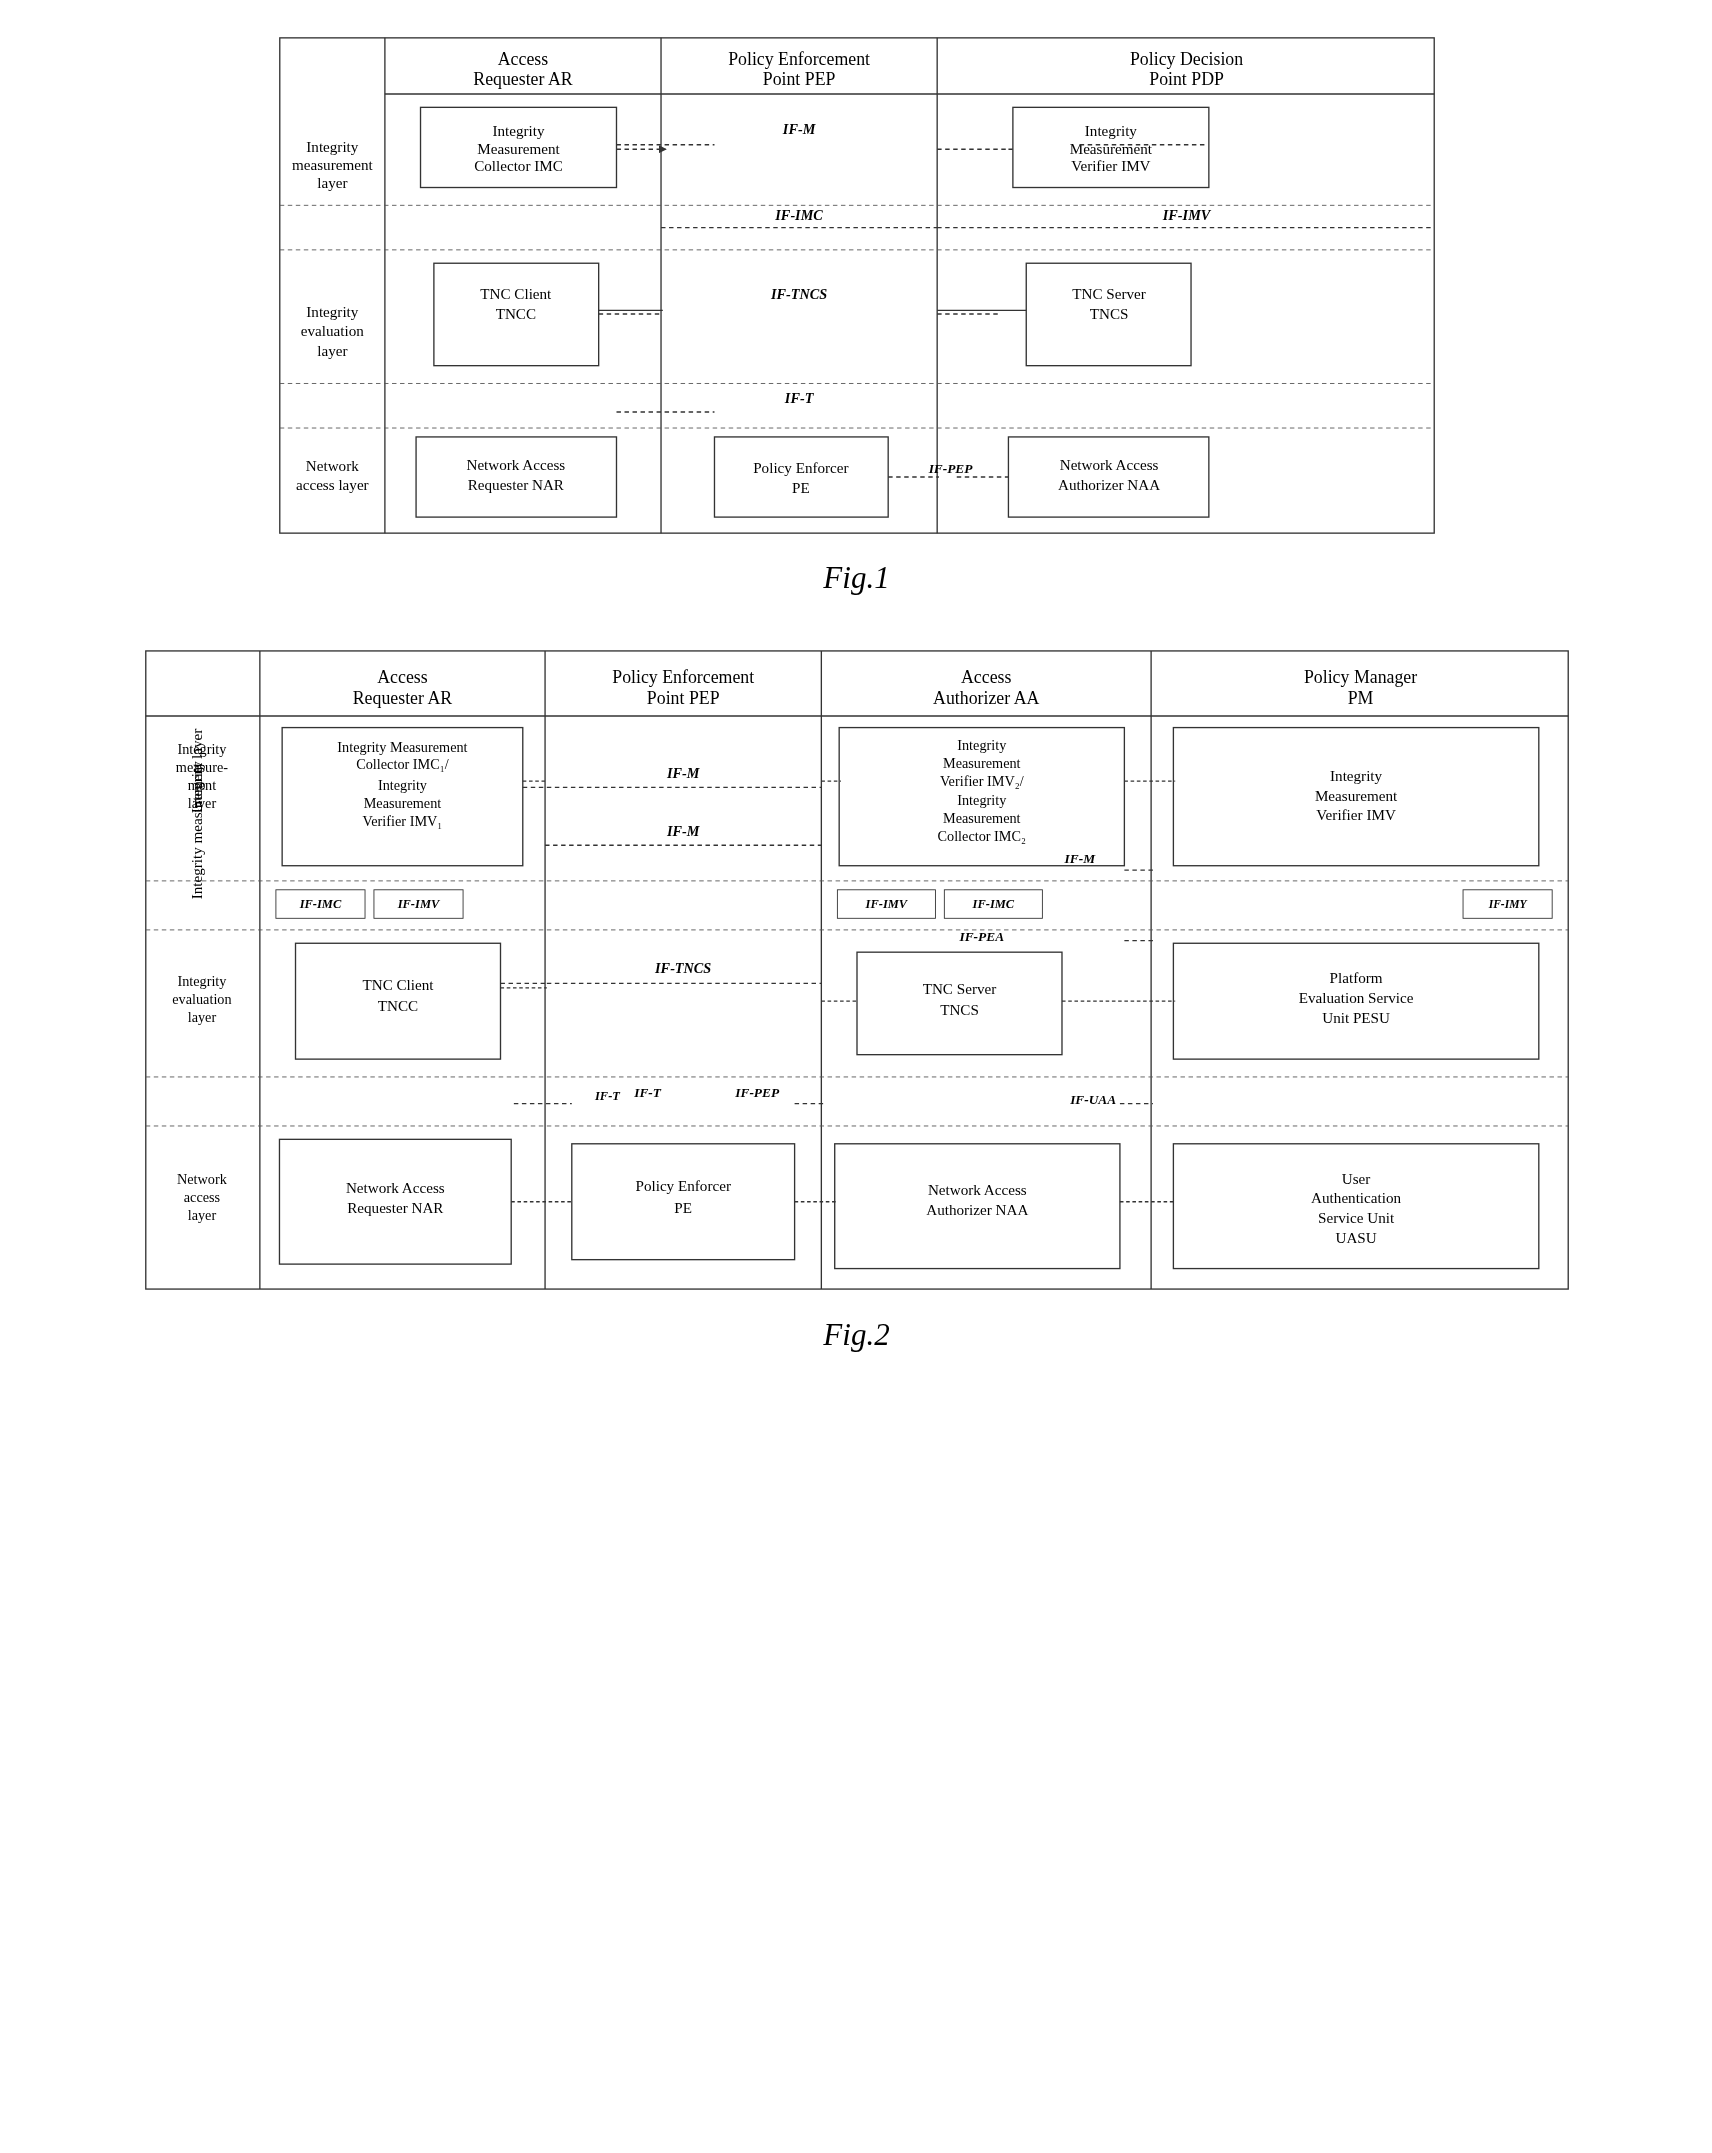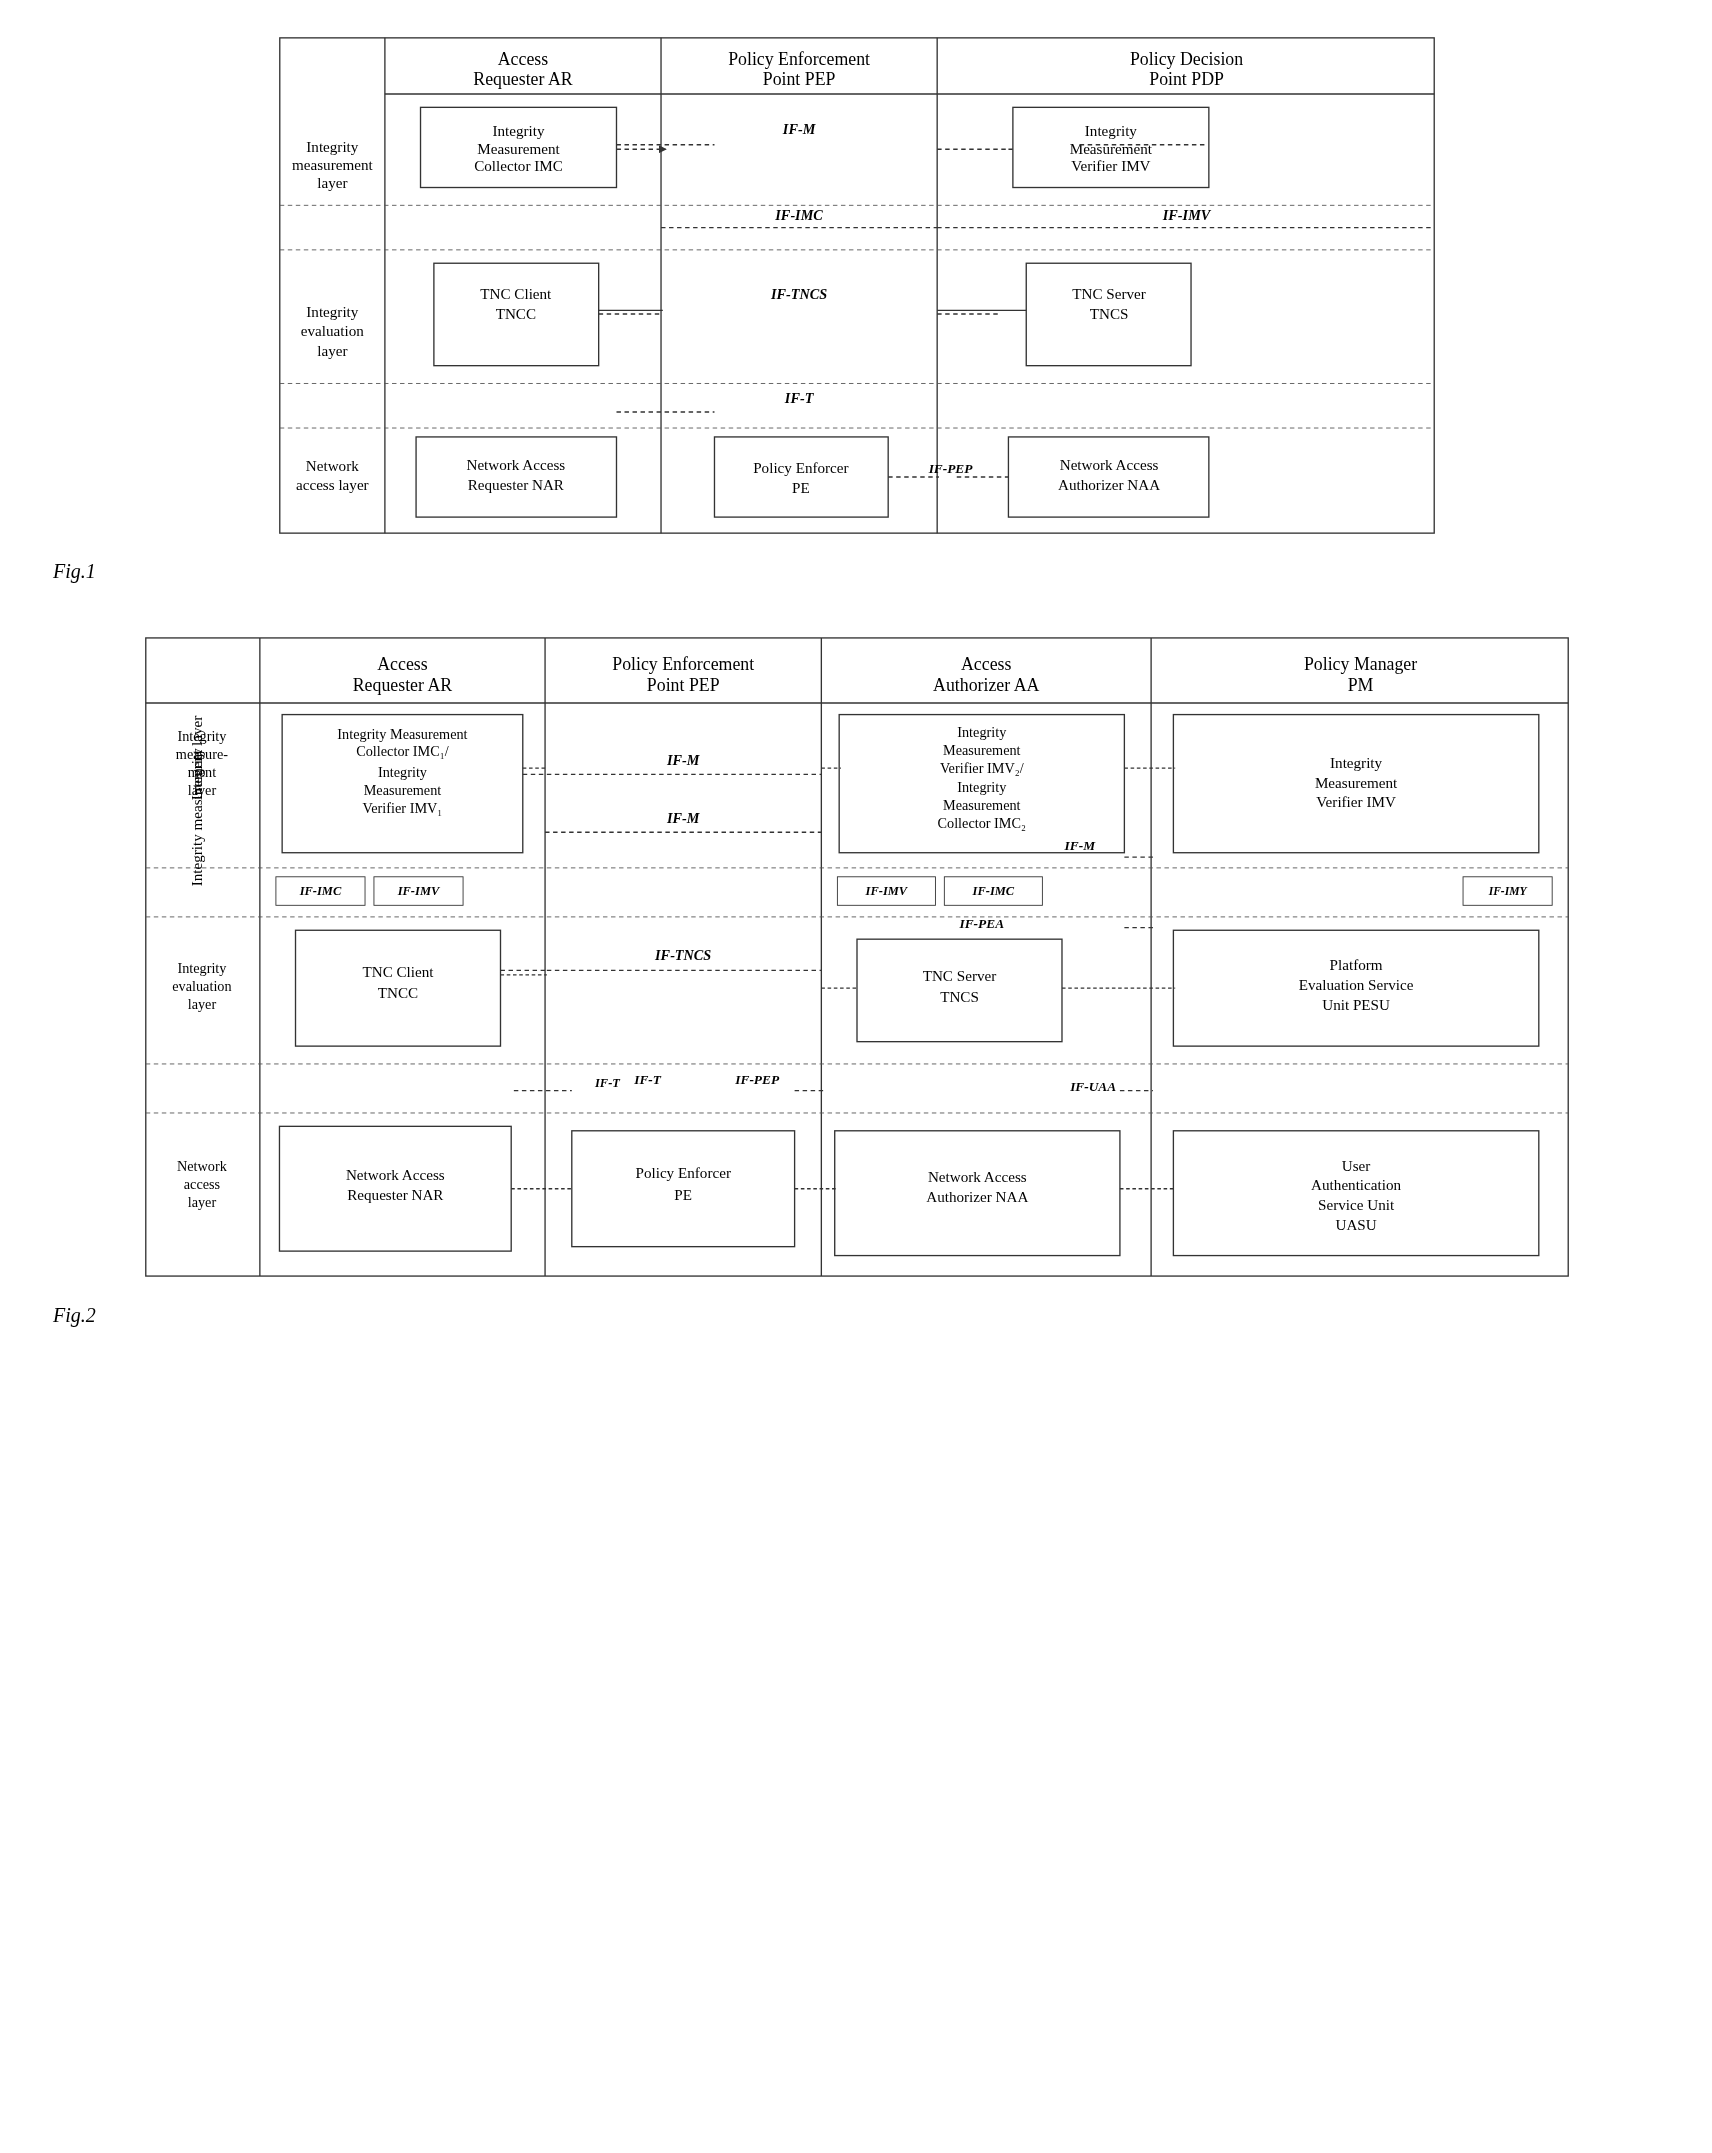--- a/index.html
+++ b/index.html
@@ -15,25 +15,26 @@
       display: flex;
       flex-direction: column;
       align-items: center;
       gap: 53px;
     }
 
     
     .figure-block {
       display: flex;
       flex-direction: column;
+      align-items: center;
       width: 100%;
     }
 
     .figure-label {
-      font-size: 20px;
+      font-size: 31px;
       margin-top: 21.4px;
       font-style: italic;
     }
 
     
     .fig1-wrapper {
       width: 1158px;
       margin: 0 auto;
     }
 

